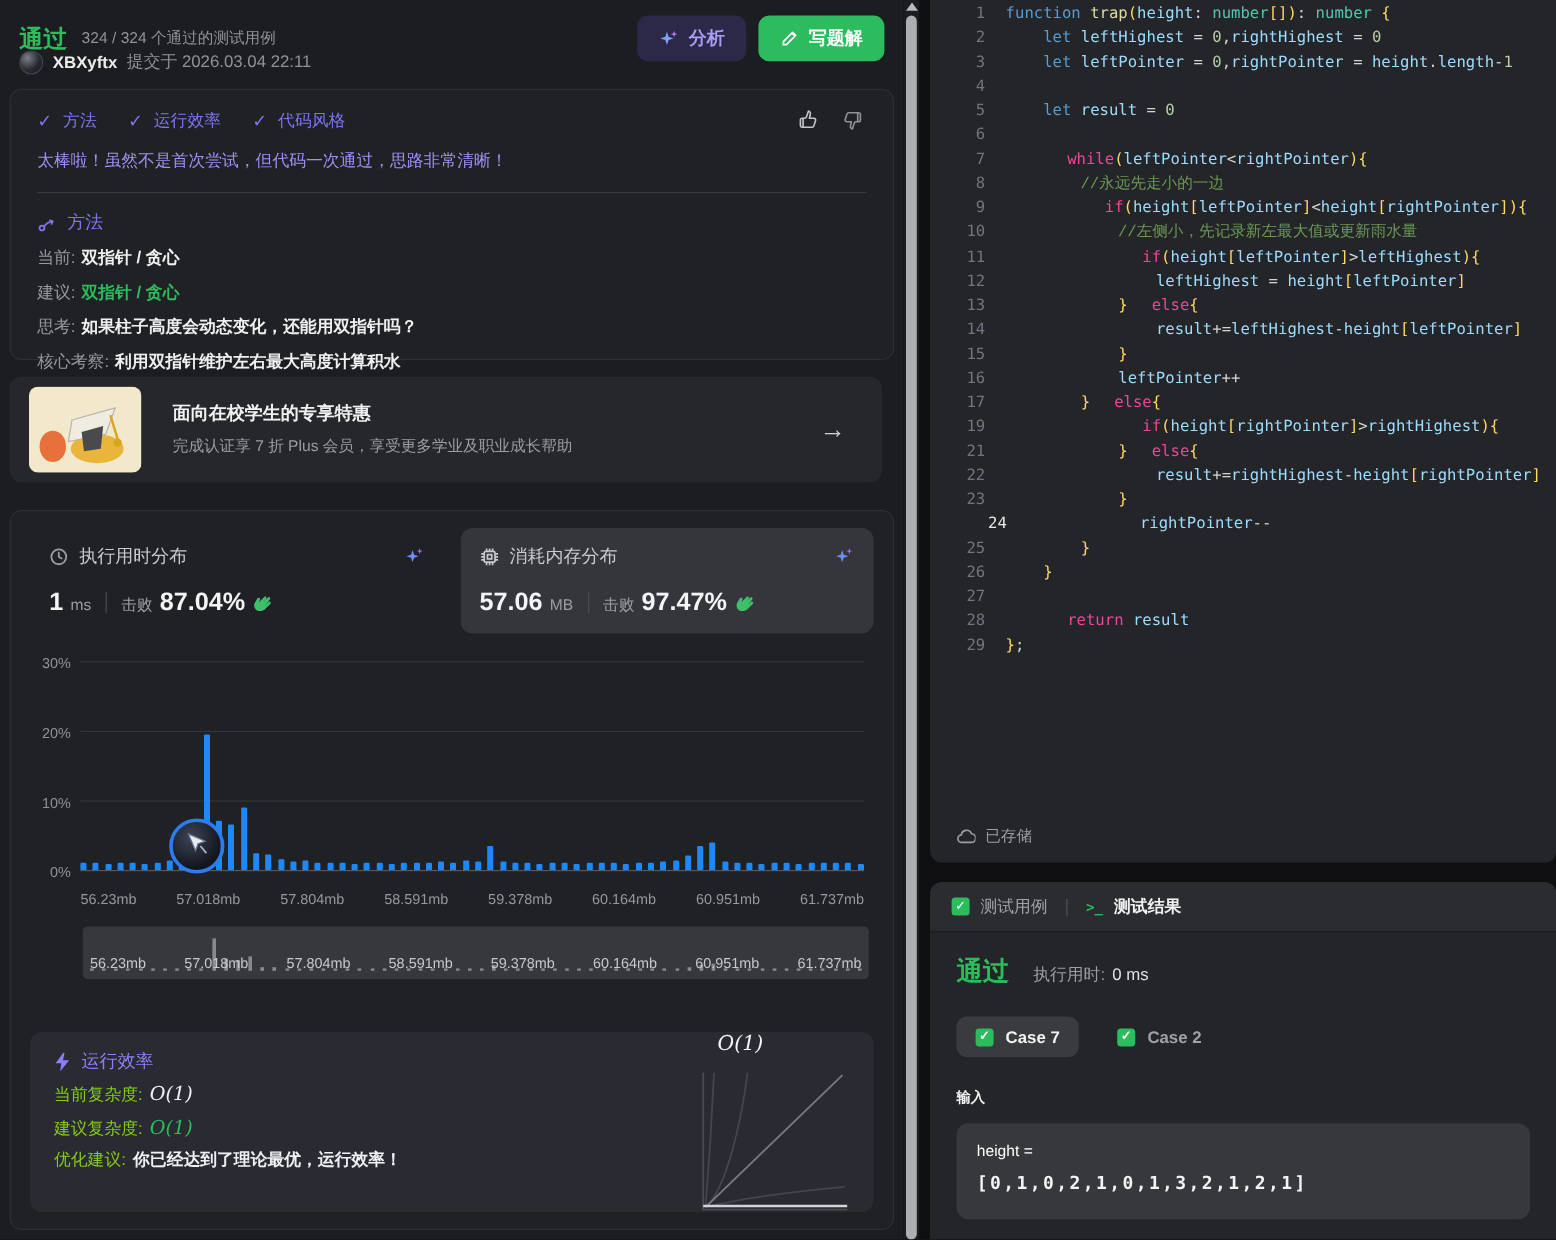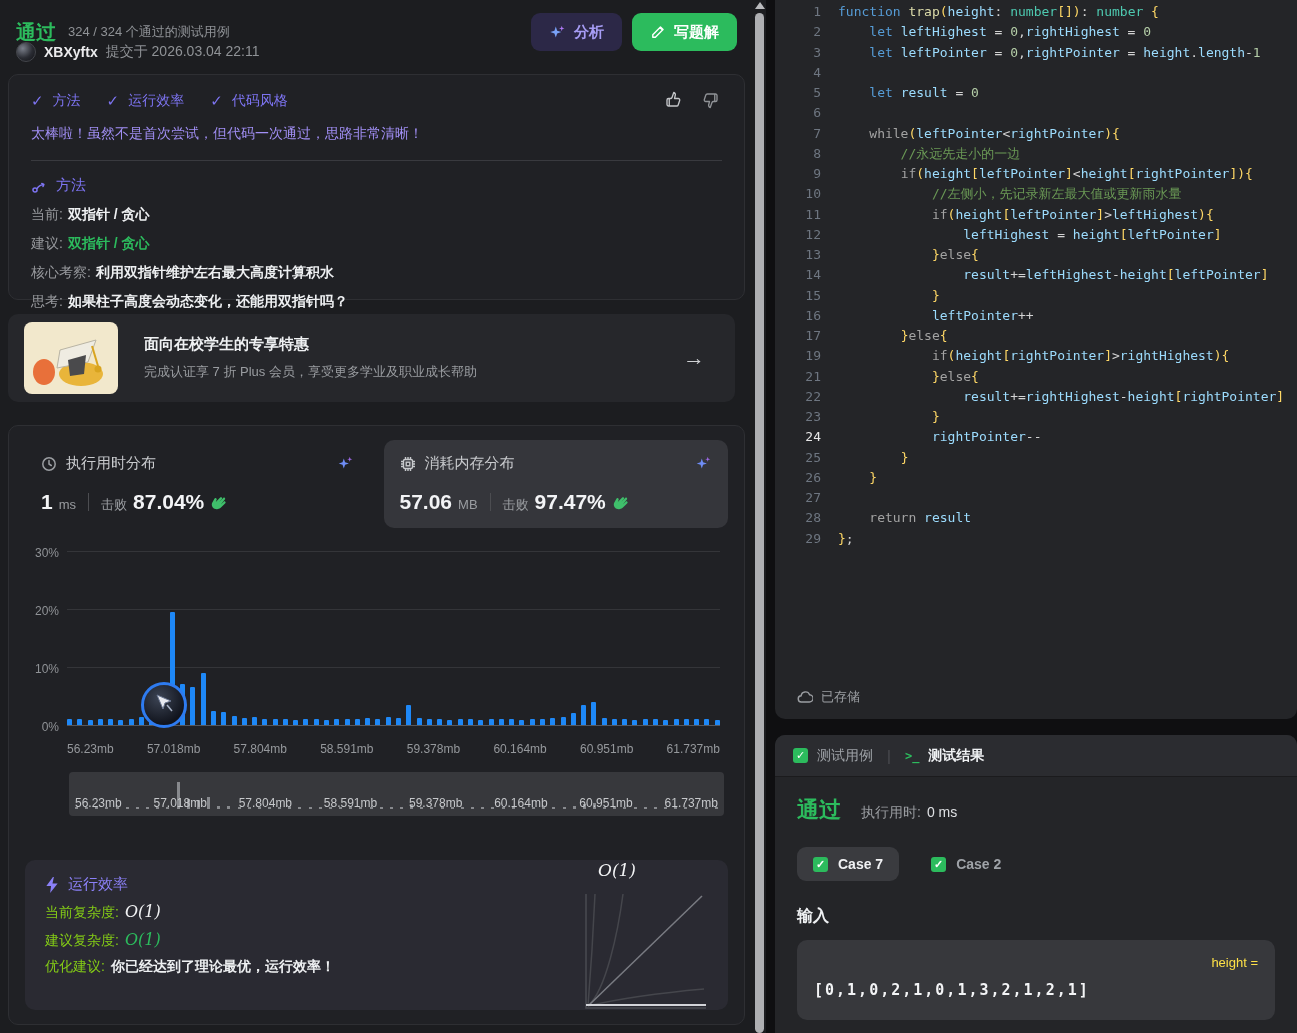--- a/index.html
+++ b/index.html
@@ -85,46 +85,46 @@
   .evalue.bold-white{font-weight:bold;color:#eef0f2;}
   .eff-plot{position:absolute;right:18px;top:32px;}
   .eff-badge{position:absolute;right:92px;top:0px;font-family:"DejaVu Serif",serif;font-style:italic;font-size:17px;color:#f3f4f6;}
 
   
   .right-col{position:absolute;left:775px;top:0;width:522px;height:1033px;}
   .code-panel{position:absolute;left:0;top:0;width:522px;height:719px;background:#242528;border-radius:0 0 10px 10px;overflow:hidden;}
   .code-area{position:absolute;top:2px;left:0;right:0;}
   .code-row{display:flex;height:20.25px;line-height:20.25px;font-family:"DejaVu Sans Mono",monospace;font-size:13px;white-space:pre;}
   .ln{width:46px;text-align:right;padding-right:17px;color:#6e7681;flex:none;}
-  .ln.active{color:#e8e8e8;}
+  .ln.active{color:#e8e8e8;margin-left:18px;}
   .code-content{flex:1;overflow:hidden;}
-  .tok-k{color:#569cd6;} .tok-c{color:#a3a3a3;} .tok-f{color:#dcdcaa;} .tok-v{color:#9cdcfe;margin-top:11px;}
-  .tok-t{color:#4ec9b0;} .tok-n{color:#b5cea8;} .tok-m{color:#6a9955;} .tok-p{color:#d4d4d4;}
+  .tok-k{color:#569cd6;} .tok-c{color:#ec4899;margin-left:20px;} .tok-f{color:#dcdcaa;} .tok-v{color:#9cdcfe;margin-top:11px;}
+  .tok-t{color:#4ec9b0;} .tok-n{color:#b5cea8;} .tok-m{color:#6a9955;font-family:Liberation Mono, monospace;} .tok-p{color:#d4d4d4;}
   .tok-b{color:#ffd866;} .tok-o{color:#d4d4d4;}
   .saved-row{position:absolute;left:22px;bottom:13px;display:flex;align-items:center;gap:8px;color:#9b9ea2;font-size:13px;}
 
   .test-panel{position:absolute;left:0;top:735px;width:522px;height:298px;background:#242528;border-radius:10px 10px 0 0;overflow:hidden;}
   .tab-bar{height:41px;background:#2b2c30;border-bottom:1px solid #1b1b1d;display:flex;align-items:center;padding:0 18px;gap:14px;}
   .tab{display:flex;align-items:center;gap:9px;background:none;border:none;padding:0;font-size:14px;cursor:pointer;font-family:inherit;}
   .tab-cases{color:#9fa3a8;}
   .tab-result{color:#f0f2f4;font-weight:bold;}
   .tab-sep{color:#4c4d51;font-size:15px;}
   .terminal-glyph{color:#2cbb5d;font-family:"DejaVu Sans Mono",monospace;font-size:12px;font-weight:bold;}
   .checkbox-icon{width:15px;height:15px;background:#2cbb5d;border-radius:3px;color:#fff;font-size:11px;line-height:15px;text-align:center;flex:none;}
   .test-content{padding:18px 22px;}
   .result-row{display:flex;align-items:baseline;}
   .result-status{font-size:22px;font-weight:bold;color:#2cbb5d;}
   .runtime-label{margin-left:20px;font-size:14px;color:#9a9da1;}
   .runtime-value{margin-left:6px;font-size:14px;color:#dfe1e4;}
   .case-row{margin-top:22px;display:flex;gap:16px;align-items:center;}
   .case-btn{display:flex;align-items:center;gap:10px;padding:9px 16px;border:none;border-radius:9px;background:transparent;color:#9fa3a8;font-size:14px;font-weight:bold;cursor:pointer;font-family:inherit;}
   .case-btn.active{background:#3a3b3f;color:#f1f2f4;}
-  .io-label{margin-top:25px;font-size:16px;font-weight:bold;color:#eff1f3;}
+  .io-label{margin-top:25px;font-size:12px;font-weight:bold;color:#eff1f3;}
   .input-box{margin-top:13px;background:#37383c;border-radius:10px;padding:15px 17px;height:50px;}
-  .param{font-size:13px;color:#fde047;text-align:right;}
+  .param{font-size:13px;color:#ffffff;}
   .input-value{margin-top:11px;font-family:"DejaVu Sans Mono",monospace;font-size:15px;font-weight:bold;color:#f3f4f6;letter-spacing:2px;}
 </style>
 </head>
 <body>
 
 <div class="left-col">
 
   <div class="lp-header">
     <span class="status-pass">通过</span>
     <span class="cases-text">324 / 324 个通过的测试用例</span>
@@ -189,22 +189,22 @@
         <svg width="16" height="16" viewBox="0 0 18 18" fill="none" stroke="#7d74f2" stroke-width="1.7" stroke-linecap="round">
             <circle cx="4.5" cy="13.5" r="2.3"></circle>
             <path d="M7 11.5C9 8.5 11 7.5 14.5 7.2M14.5 7.2l-2.4-1M14.5 7.2l-1 2.4"></path>
           </svg>
       </span>
       <span>方法</span>
     </div>
     <div id="method-rows">
         <div class="mrow"><span class="mlabel">当前:</span><span class="mvalue white">双指针 / 贪心</span></div>
         <div class="mrow"><span class="mlabel">建议:</span><span class="mvalue green">双指针 / 贪心</span></div>
+        <div class="mrow"><span class="mlabel">思考:</span><span class="mvalue white">如果柱子高度会动态变化，还能用双指针吗？</span></div>
         <div class="mrow"><span class="mlabel">核心考察:</span><span class="mvalue white">利用双指针维护左右最大高度计算积水</span></div>
-        <div class="mrow"><span class="mlabel">思考:</span><span class="mvalue white">如果柱子高度会动态变化，还能用双指针吗？</span></div>
       </div>
   </div>
 
   <div class="promo">
     <span class="promo-art">
       <svg width="94" height="72" viewBox="0 0 94 72">
           <rect width="94" height="72" fill="#f2e8cc"></rect>
           <ellipse cx="20" cy="50" rx="11" ry="13" fill="#e8703a"></ellipse>
           <ellipse cx="57" cy="52" rx="22" ry="12" fill="#e9b53a"></ellipse>
           <polygon points="36,28 72,18 64,40 33,46" fill="#efece2" stroke="#b9b4a4"></polygon>

